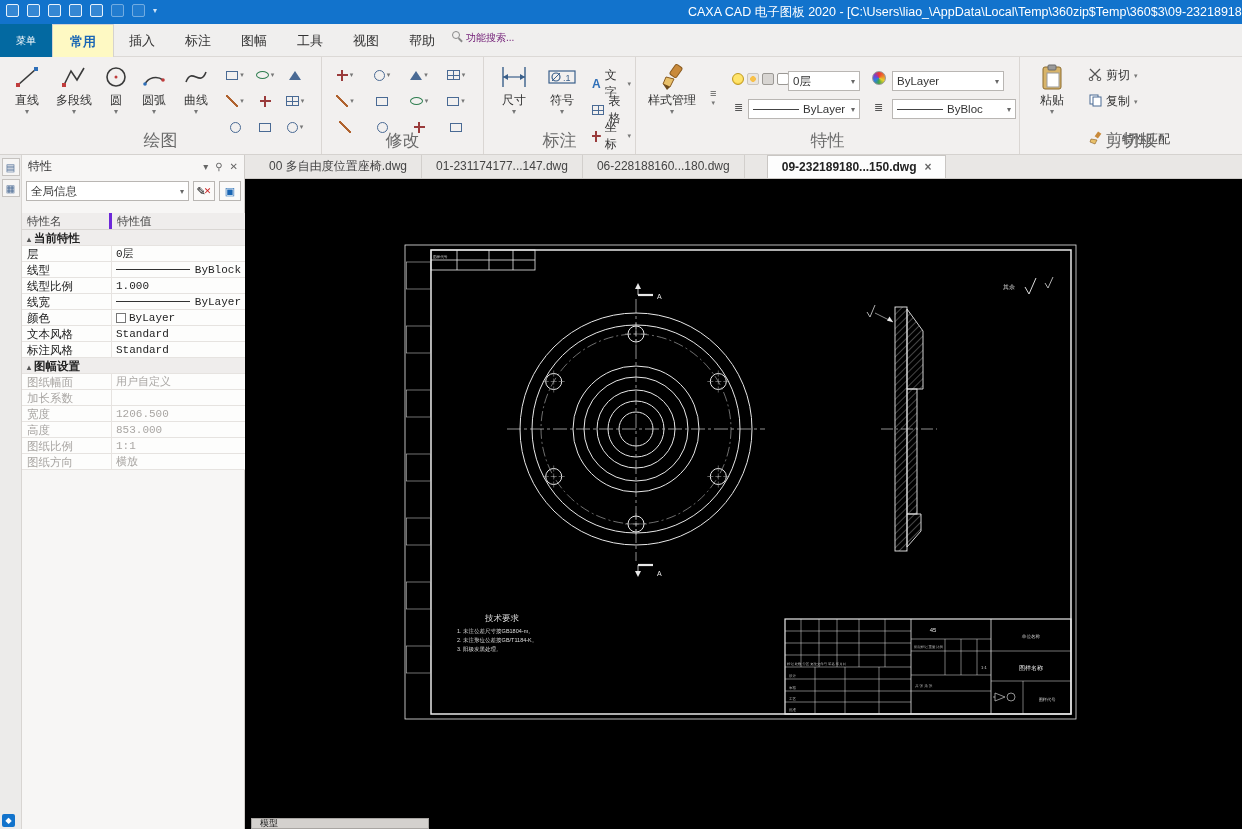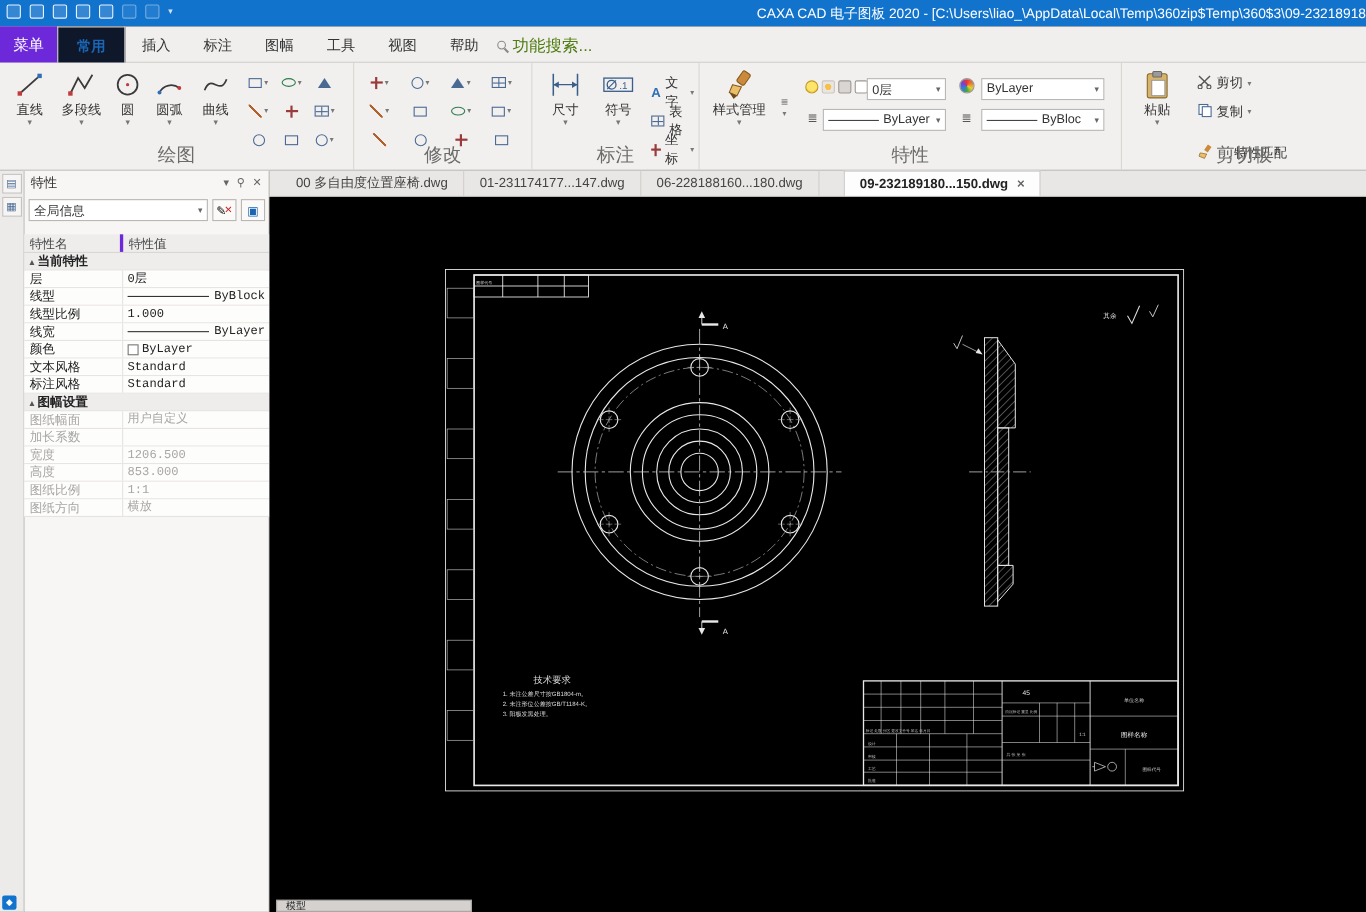--- a/index.html
+++ b/index.html
@@ -10,24 +10,24 @@
   
   .titlebar { position:absolute; left:0; top:0; width:1242px; height:24px; background:#1273cc; }
   .qat { position:absolute; left:6px; top:4px; display:flex; gap:8px; align-items:center; }
   .qicon { width:13px; height:13px; border:1px solid #e8f2fc; background:rgba(255,255,255,.15); border-radius:2px; }
   .qicon.dim { opacity:.45; }
   .qcaret { color:#cfe4f8; font-size:8px; }
   .wtitle { position:absolute; left:688px; top:0; height:24px; line-height:24px; color:#fff; font-size:12.5px; white-space:nowrap; }
 
   
   .menubar { position:absolute; left:0; top:24px; width:1242px; height:33px; background:#f0efee; border-bottom:1px solid #dcd9d6; }
-  .menubtn { position:absolute; left:0; top:0; width:52px; height:33px; background:#6d28d9; color:#fff; font-size:14px; text-align:center; line-height:33px; cursor:pointer; }
+  .menubtn { position:absolute; left:0; top:0; width:52px; height:33px; background:#0369a1; color:#fff; font-size:10px; text-align:center; line-height:33px; cursor:pointer; }
   .mtab { position:absolute; top:0; height:33px; line-height:33px; text-align:center; font-size:13px; color:#333; cursor:pointer; }
-  .mtab.active { background:#0f172a; color:#1a66b4; font-weight:bold; border:1px solid #d5d2cf; border-bottom:none; }
-  .msearch { position:absolute; left:452px; top:7px; height:20px; display:flex; align-items:center; gap:6px; color:#4d7c0f; font-size:15px; cursor:text; }
+  .mtab.active { background:#fef9c3; color:#1a66b4; font-weight:bold; border:1px solid #d5d2cf; border-bottom:none; }
+  .msearch { position:absolute; left:452px; top:7px; height:20px; display:flex; align-items:flex-start; gap:6px; color:#701a75; font-size:10px; cursor:text; }
   .mag { width:8px; height:8px; border:1.5px solid #8a8a8a; border-radius:50%; position:relative; display:inline-block; }
   .mag::after { content:''; position:absolute; width:5px; height:1.5px; background:#8a8a8a; right:-4px; bottom:-2px; transform:rotate(45deg); }
 
   
   .ribbon { position:absolute; left:0; top:57px; width:1242px; height:98px; background:#f2f0ef; border-bottom:1px solid #d5d2cf; }
   .rgroup { position:absolute; top:0; height:97px; border-right:1px solid #dad6d3; }
   .glabel { position:absolute; bottom:2px; left:0; width:100%; text-align:center; font-size:17px; color:#6b6b6b; }
   .bigbtn { position:absolute; top:4px; height:76px; display:flex; flex-direction:column; align-items:center; cursor:pointer; }
   .bicon { height:32px; display:flex; align-items:center; justify-content:center; }
   .blabel { font-size:12px; color:#333; line-height:14px; white-space:nowrap; }
@@ -350,21 +350,21 @@
         <span class="fill">ByLayer</span>
         <span class="caret">▾</span>
       </div>
       <span class="stack3" style="position:absolute;left:98px;top:44px;">≣</span>
       <div class="combo" style="position:absolute;left:112px;top:42px;width:112px;">
         <span class="lt-line"></span>
         <span class="fill">ByLayer</span>
         <span class="caret">▾</span>
       </div>
       <span class="stack3" style="position:absolute;left:238px;top:44px;">≣</span>
-      <div class="combo" style="position:absolute;left:256px;top:42px;width:112px;">
+      <div class="combo" style="position:absolute;left:256px;top:42px;width:124px;">
         <span class="lt-line"></span>
         <span class="fill">ByBloc</span>
         <span class="caret">▾</span>
       </div>
       <div class="glabel">特性</div>
     </div>
 
     <div class="rgroup" style="left:1020px;width:222px;border-right:none;">
       <div class="bigbtn" style="left:8px;width:48px;">
         <span class="bicon">

